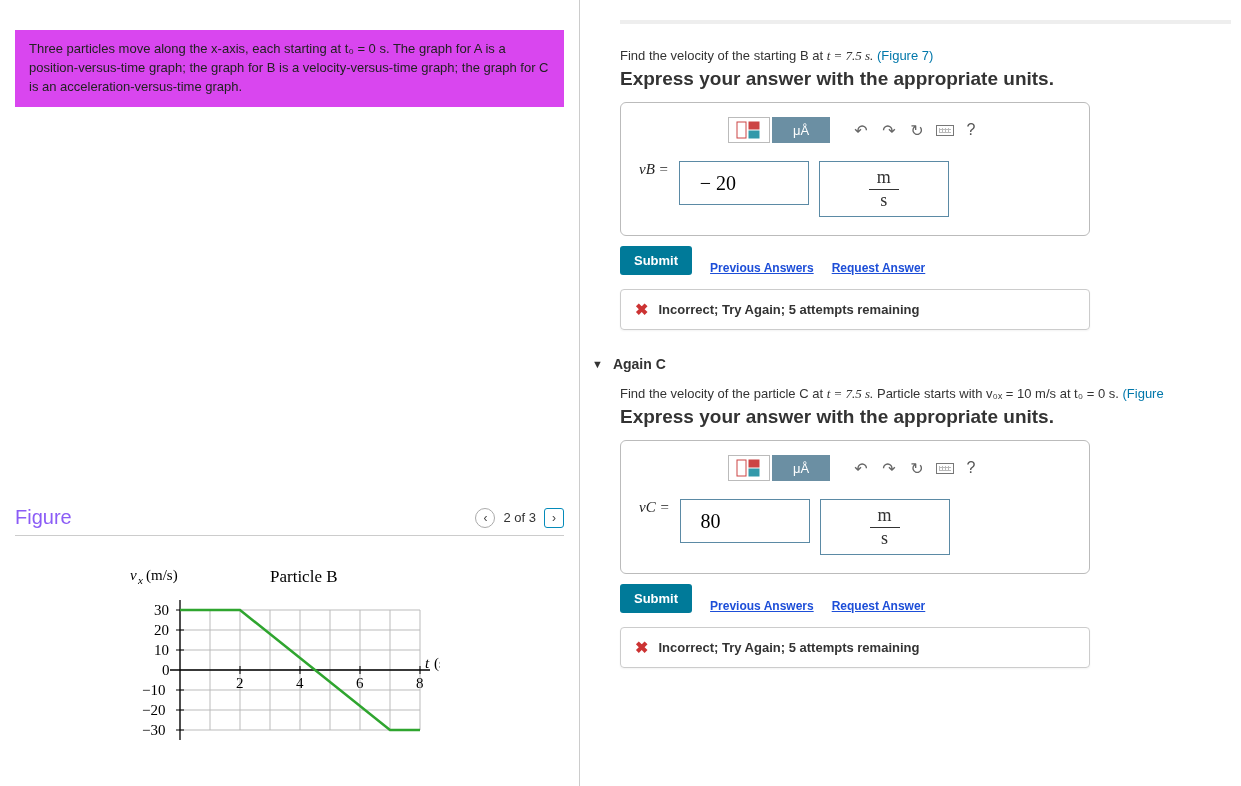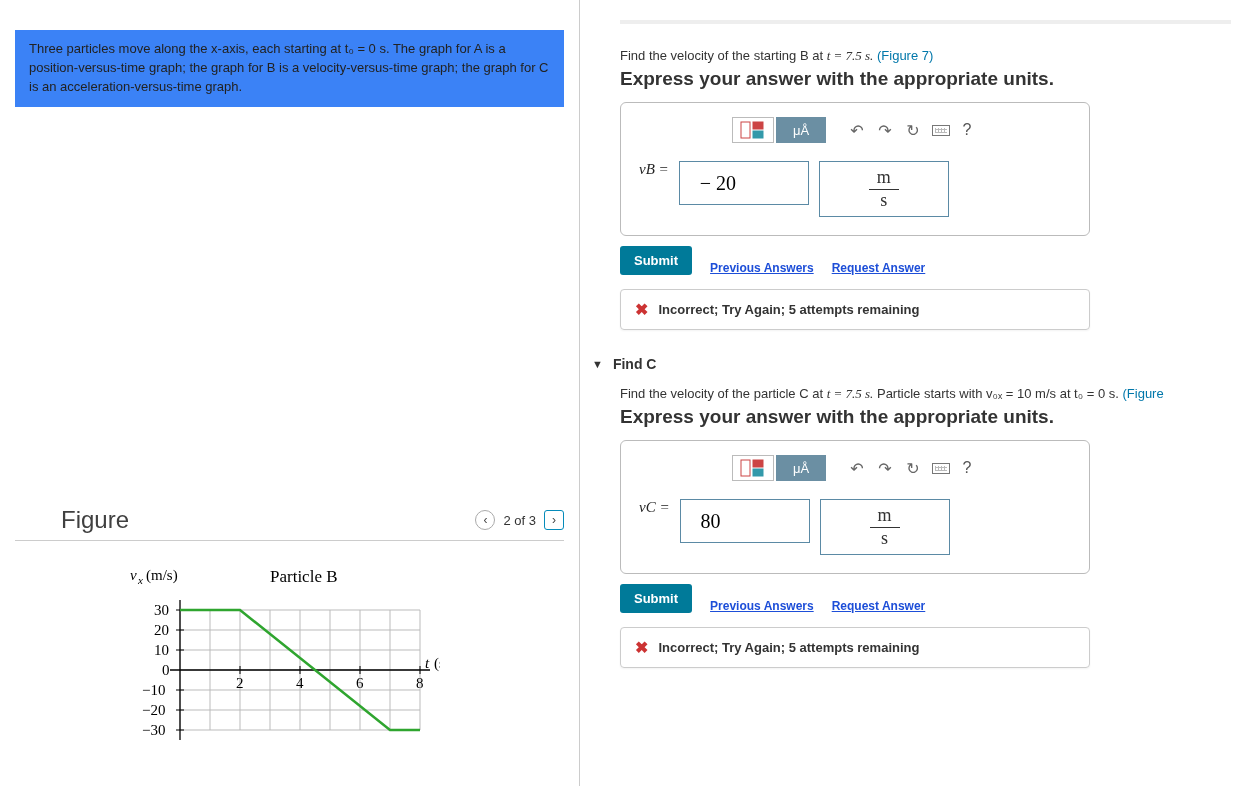--- a/index.html
+++ b/index.html
@@ -20,42 +20,41 @@
     border-right: 1px solid #ccc;
     padding: 0;
     position: relative;
   }
   .right-col {
     flex: 1;
     padding: 20px 10px 10px 40px;
     overflow: hidden;
   }
   .problem-box {
-    background: #3b82f6;
+    background: #d946ef;
     margin: 30px 15px 0 15px;
     padding: 10px 14px;
     font-size: 13px;
     line-height: 1.45;
     color: #222;
   }
   .figure-header {
     display: flex;
     justify-content: space-between;
     align-items: center;
     border-bottom: 1px solid #ccc;
     margin: 0 15px;
     padding: 6px 0;
     position: absolute;
     top: 500px;
     left: 0; right: 0;
   }
   .figure-title {
-    font-size: 24px;
-    color: #404040;
-    margin-left: 46px;
+    font-size: 20px;
+    color: #8b5cf6;
   }
   .figure-nav {
     display: flex;
     align-items: center;
     gap: 8px;
     font-size: 13px;
   }
   .nav-btn {
     width: 20px; height: 20px;
     border: 1px solid #058bba;
@@ -100,21 +99,21 @@
   .tool {
     width: 30px; height: 26px;
     border:1px solid #bbb;
     display:flex; align-items:center; justify-content:center;
     font-size: 13px;
     color:#555;
     cursor:pointer;
     background:#fff;
   }
   .tool.templates { width:42px; background:#fff; }
-  .tool.ua { background:#6b8fa3; color:#fff; border-color:#6b8fa3; width:50px; font-size:13px; }
+  .tool.ua { background:#6b8fa3; color:#fff; border-color:#6b8fa3; width:58px; font-size:13px; }
   .tool.spacer { border:none; width:14px; cursor:default; }
   .tool.nob { border:none; width:26px; font-size:16px; color:#666; }
   .tool.q { border:none; font-size:16px; color:#555; width:22px; }
   .answer-row {
     display:flex;
     gap: 10px;
   }
   .var-label {
     font-style: italic;
     font-family: "Times New Roman", serif;
@@ -340,21 +339,21 @@
       </div>
 
       <div class="feedback">
         <span class="x-icon">✖</span>
         <span>Incorrect; Try Again; 5 attempts remaining</span>
       </div>
     </div>
 
     <div class="part-header">
       <span class="caret">▼</span>
-      <span>Find C</span>
+      <span>Again C</span>
     </div>
 
     <div class="section">
       <div class="part-question">
         <span>Find the velocity of the particle C at </span><span style="font-style:italic;font-family:'Times New Roman',serif">t = 7.5 s.</span><span> Particle starts with v₀ₓ = 10 m/s at t₀ = 0 s. </span><span class="figlink">(Figure</span>
       </div>
       <div class="part-instruct">Express your answer with the appropriate units.</div>
 
       <div class="answer-box">
         <div class="toolbar">

